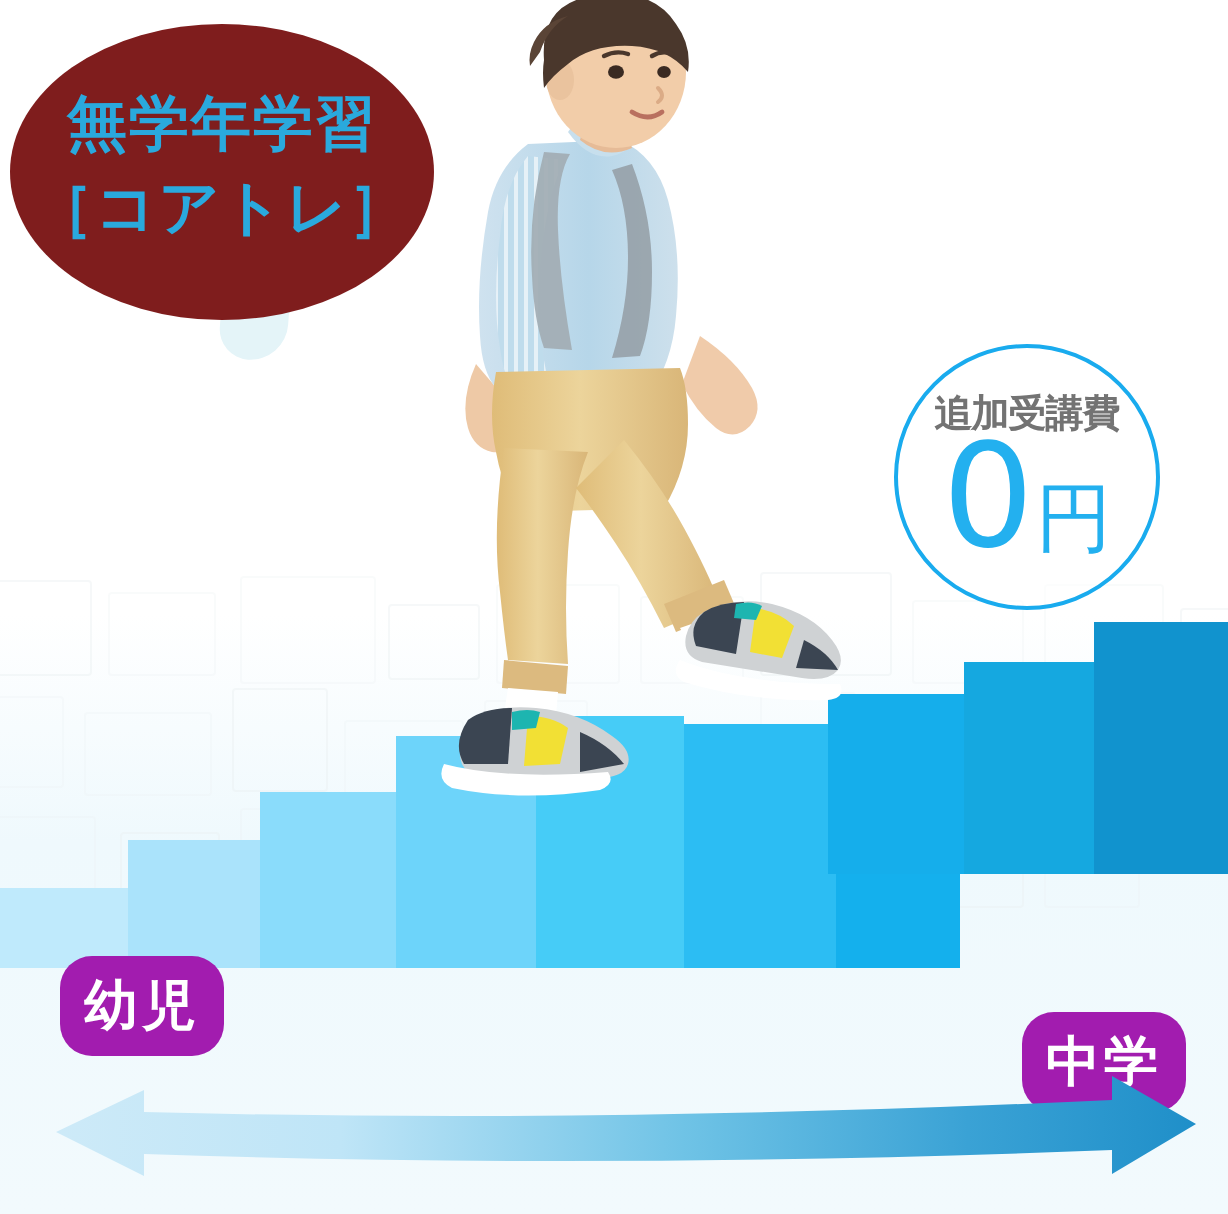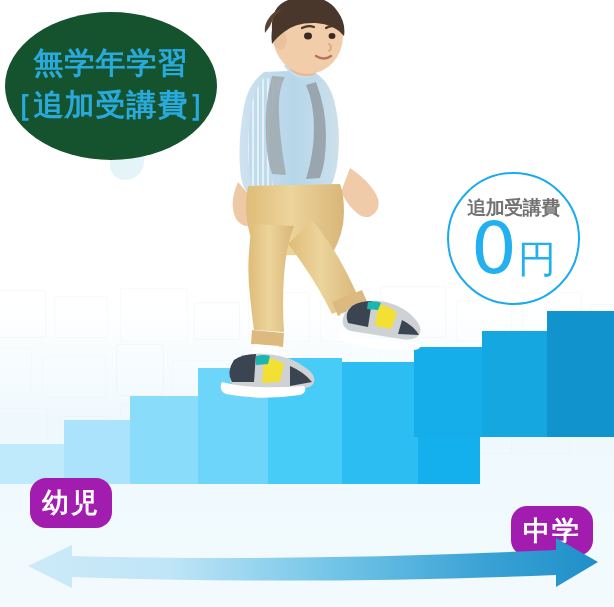--- a/index.html
+++ b/index.html
@@ -27,21 +27,21 @@
     position:absolute;border:1px solid #e9eef0;background:transparent;border-radius:2px;
   }
 
   
   .stairs{position:absolute;left:0;top:0;width:614px;height:607px;}
   .step{position:absolute;}
 
   
   .bubble{
     position:absolute;left:5px;top:12px;width:212px;height:148px;
-    background:#14532d;border-radius:50%/50%;
+    background:#7f1d1d;border-radius:50%/50%;
     display:flex;flex-direction:column;align-items:center;justify-content:center;
     box-sizing:border-box;padding-bottom:4px;
   }
   .bubble-tail{
     position:absolute;left:110px;top:146px;width:34px;height:34px;
     background:#e4f4f8;
     border-radius:0 0 60% 48%;
     transform:rotate(4deg);
   }
   .bubble-tail2{
@@ -220,21 +220,21 @@
         <path d="M156 302 q8 -2 13 1 l-3 7 l-11 -1 z" fill="#1db5b0"></path>
         <path d="M128 330 q30 12 80 12 q3 7 -6 8 q-40 1 -72 -9 q-7 -4 -2 -11 z" fill="#ffffff"></path>
       </g>
     </svg>
   </div>
 
   <div class="bubble-tail"></div>
   <div class="bubble-tail2"></div>
   <div class="bubble">
     <div class="bubble-l1">無学年学習</div>
-    <div class="bubble-l2">［追加受講費］</div>
+    <div class="bubble-l2">［コアトレ］</div>
   </div>
 
   <div class="badge">
     <div class="badge-top">追加受講費</div>
     <div class="badge-main">
       <span class="badge-zero">0</span>
       <span class="badge-yen">円</span>
     </div>
   </div>
 

